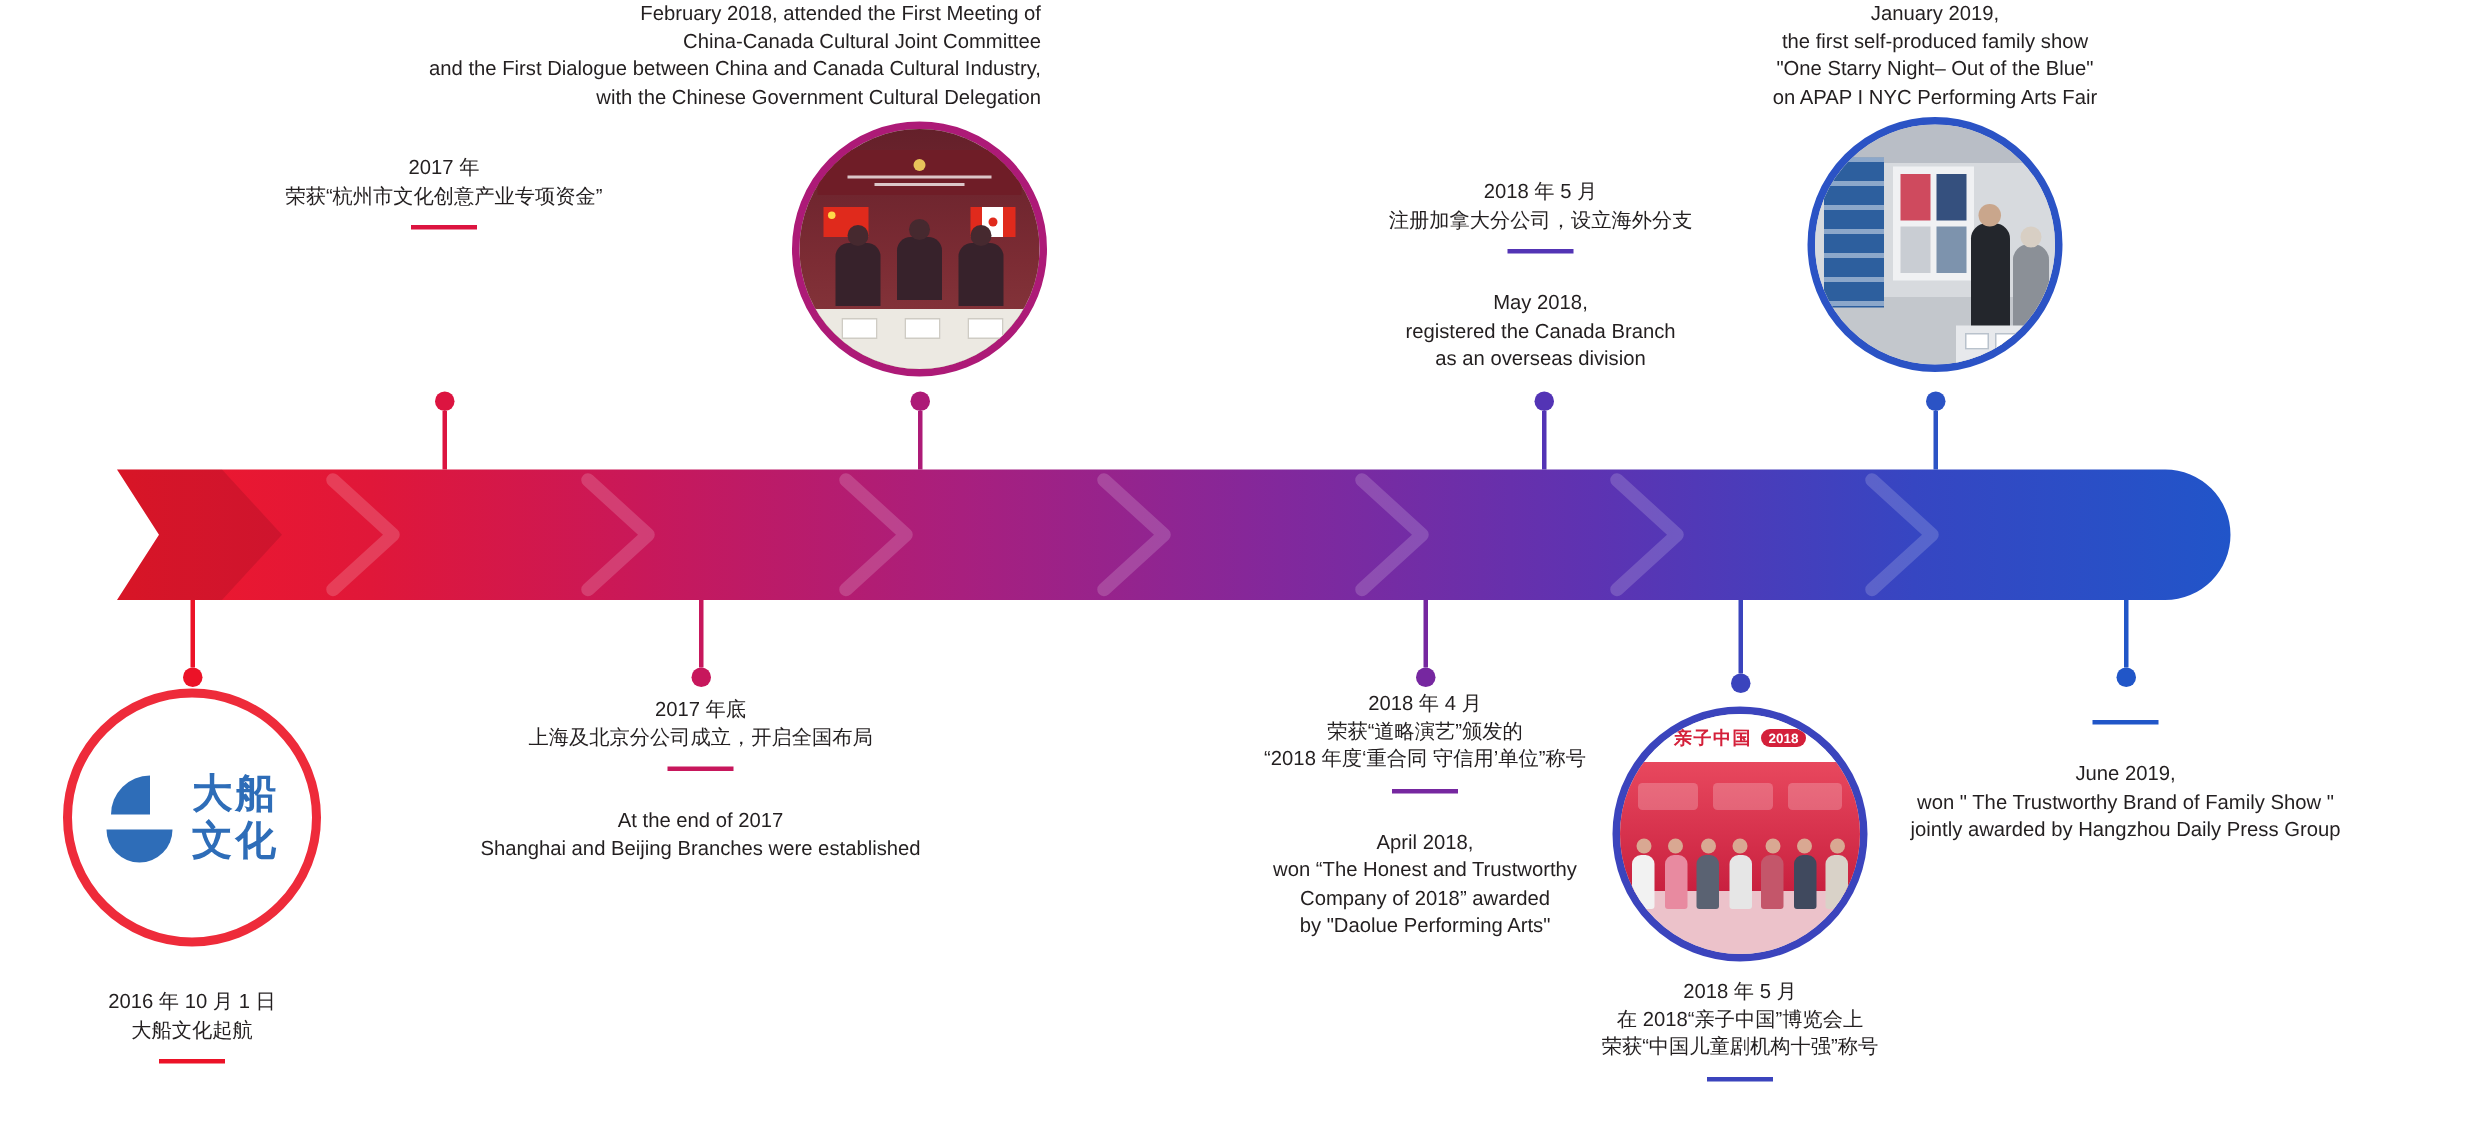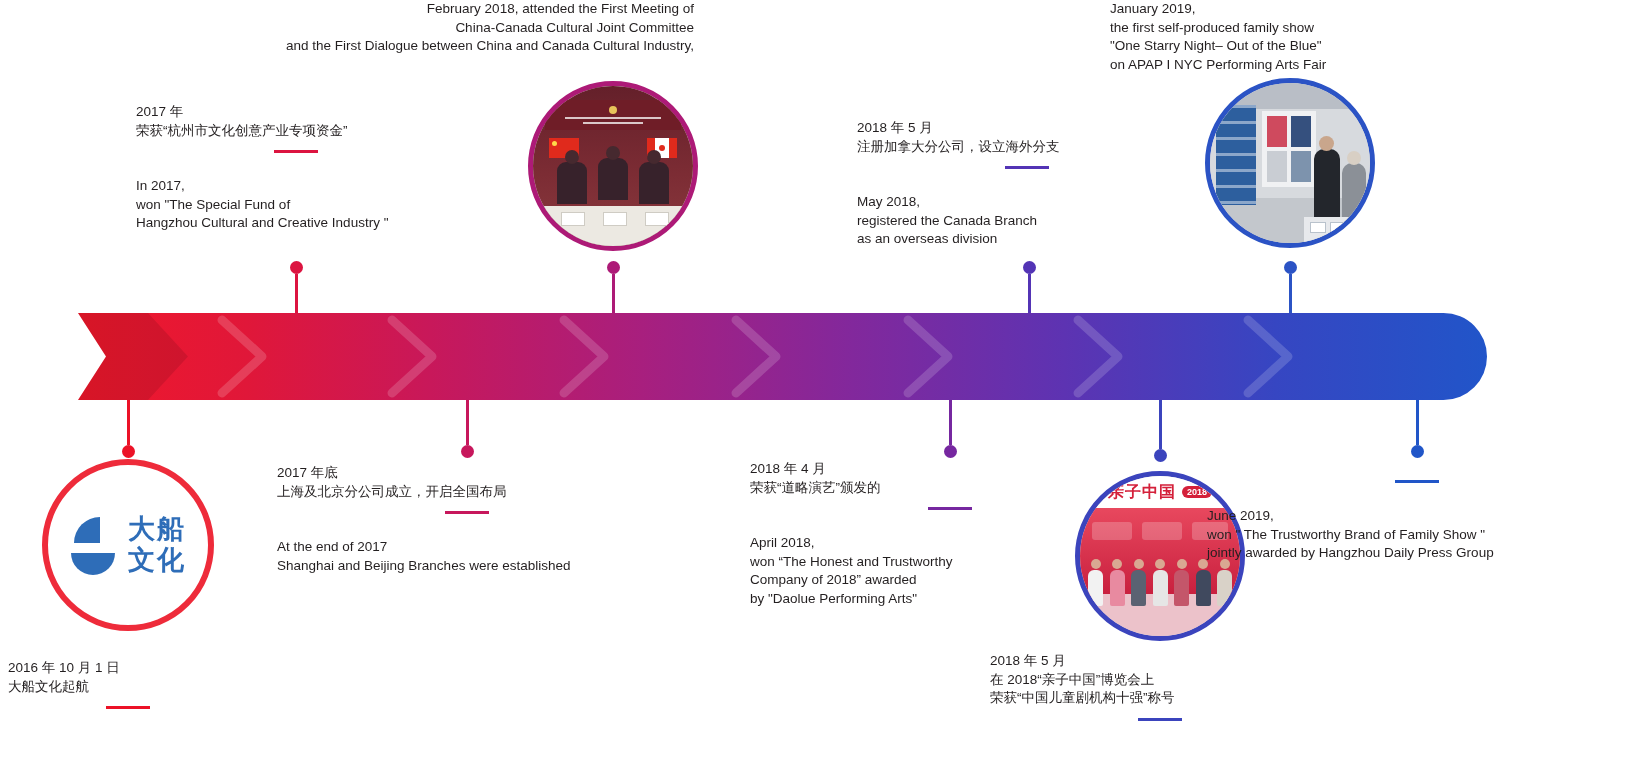--- a/index.html
+++ b/index.html
@@ -3,21 +3,21 @@
 <meta charset="utf-8">
 <style>
   html,body{margin:0;padding:0;background:#fff;}
   .stage{
     position:relative;width:1645px;height:764px;background:#fff;overflow:hidden;
     font-family:"Liberation Sans","DejaVu Sans",sans-serif;color:#231f20;
   }
   .ribbon-svg{position:absolute;left:0;top:0;pointer-events:none;}
 
   
-  .ev{position:absolute;font-size:13.5px;line-height:18.5px;color:#231f20;}
+  .ev{position:absolute;text-align:center;font-size:13.5px;line-height:18.5px;color:#231f20;}
   .ev.right{text-align:right;}
   .tline{white-space:nowrap;}
   .divider{width:44px;height:3px;background:var(--c,#999);margin:10px auto 24px;}
   .ev .divider:last-child{margin-bottom:0;}
 
   
   .connector{position:absolute;width:14px;display:flex;flex-direction:column;align-items:center;}
   .connector .dot{width:13px;height:13px;border-radius:50%;background:var(--c,#999);flex:0 0 auto;}
   .connector .stem{width:3px;flex:1 1 auto;background:var(--c,#999);}
   .connector.down .dot{order:2;}
@@ -52,21 +52,21 @@
   .p2-board{left:52px;top:28px;width:54px;height:76px;background:#f0f1f3;
     display:grid;grid-template-columns:1fr 1fr;gap:4px;padding:5px;box-sizing:border-box;}
   .p2-board span{display:block;}
   .p2-person{border-radius:10px 10px 0 0;}
   .p2-person .head{position:absolute;border-radius:50%;}
   .p2-table{left:94px;bottom:0;width:66px;height:26px;background:#e7e9ec;}
   .p2-table .book{position:absolute;top:5px;width:14px;height:9px;background:#fff;border:1px solid #b9c2cc;}
 
   
   .p3-top{top:0;left:0;right:0;height:32px;background:#fff;display:flex;align-items:center;justify-content:center;gap:6px;}
-  .p3-title{color:#d4203a;font-weight:bold;font-size:16px;letter-spacing:1px;}
+  .p3-title{color:#d4203a;font-weight:bold;font-size:12px;letter-spacing:1px;}
   .p3-year{background:#d4203a;color:#fff;font-size:9px;font-weight:bold;padding:1px 5px;border-radius:8px;}
   .p3-backdrop{top:32px;left:0;right:0;height:88px;background:linear-gradient(180deg,#e8485e,#c81f3e);}
   .p3-ghost{position:absolute;background:rgba(255,255,255,.22);border-radius:3px;}
   .p3-floor{bottom:0;left:0;right:0;height:42px;background:#ecc2ca;}
   .p3-people{bottom:30px;left:8px;right:8px;height:48px;display:flex;justify-content:space-between;align-items:flex-end;}
   .p3-people span{position:relative;width:15px;height:36px;border-radius:6px 6px 2px 2px;display:block;}
   .p3-people span i{position:absolute;top:-11px;left:2.5px;width:10px;height:10px;border-radius:50%;background:#d9a892;}
 
   
   .logo-circle{position:absolute;left:42px;top:459px;width:160px;height:160px;border-radius:50%;
@@ -141,32 +141,28 @@
     <span class="dot"></span>
     <span class="stem"></span>
   </div>
 
   <div class="ev" style="left: 136px; top: 103px; width: 320px; --c: #dc1440;">
     <div class="zh">
         <div class="tline">2017 年</div>
         <div class="tline">荣获“杭州市文化创意产业专项资金”</div>
       </div>
     <div class="divider"></div>
-    <div class="en">
-        <div class="tline">In 2017,</div>
-        <div class="tline">won "The Special Fund of</div>
-        <div class="tline">Hangzhou Cultural and Creative Industry "</div>
-      </div>
   </div>
 
   <div class="ev right" style="left: 224px; top: 0px; width: 470px; --c: #ad1a77;">
     <div class="en">
         <div class="tline">February 2018, attended the First Meeting of</div>
         <div class="tline">China-Canada Cultural Joint Committee</div>
         <div class="tline">and the First Dialogue between China and Canada Cultural Industry,</div>
+        <div class="tline">with the Chinese Government Cultural Delegation</div>
       </div>
   </div>
   <div class="photo-circle" style="left: 528px; top: 81px; --c: #ad1a77;">
     <div class="p1-bg"></div>
     <div class="p1-banner">
       <span class="p1-embl"></span>
       <span class="p1-line"></span>
       <span class="p1-line short"></span>
     </div>
     <div class="p1-flag-cn">
@@ -261,20 +257,21 @@
     <div class="en">
         <div class="tline">At the end of 2017</div>
         <div class="tline">Shanghai and Beijing Branches were established</div>
       </div>
   </div>
 
   <div class="ev" style="left: 750px; top: 460px; width: 400px; --c: #7627a0;">
     <div class="zh">
         <div class="tline">2018 年 4 月</div>
         <div class="tline">荣获“道略演艺”颁发的</div>
+        <div class="tline">“2018 年度‘重合同 守信用’单位”称号</div>
       </div>
     <div class="divider"></div>
     <div class="en">
         <div class="tline">April 2018,</div>
         <div class="tline">won “The Honest and Trustworthy</div>
         <div class="tline">Company of 2018” awarded</div>
         <div class="tline">by "Daolue Performing Arts"</div>
       </div>
   </div>
 

